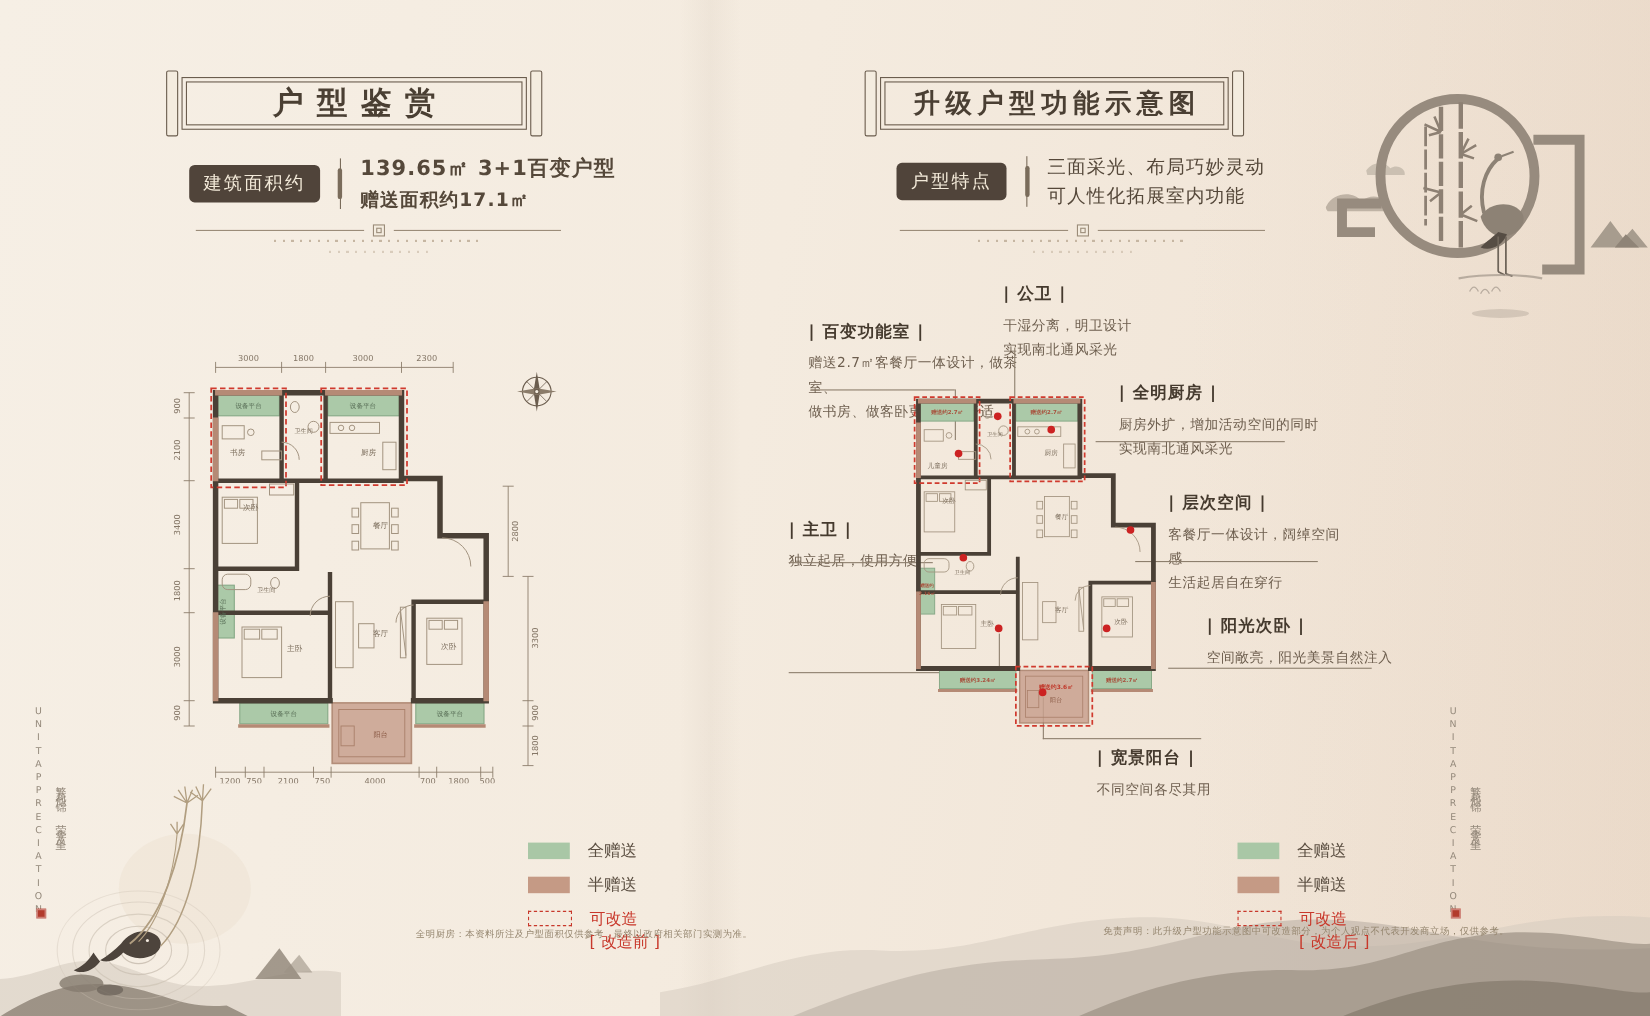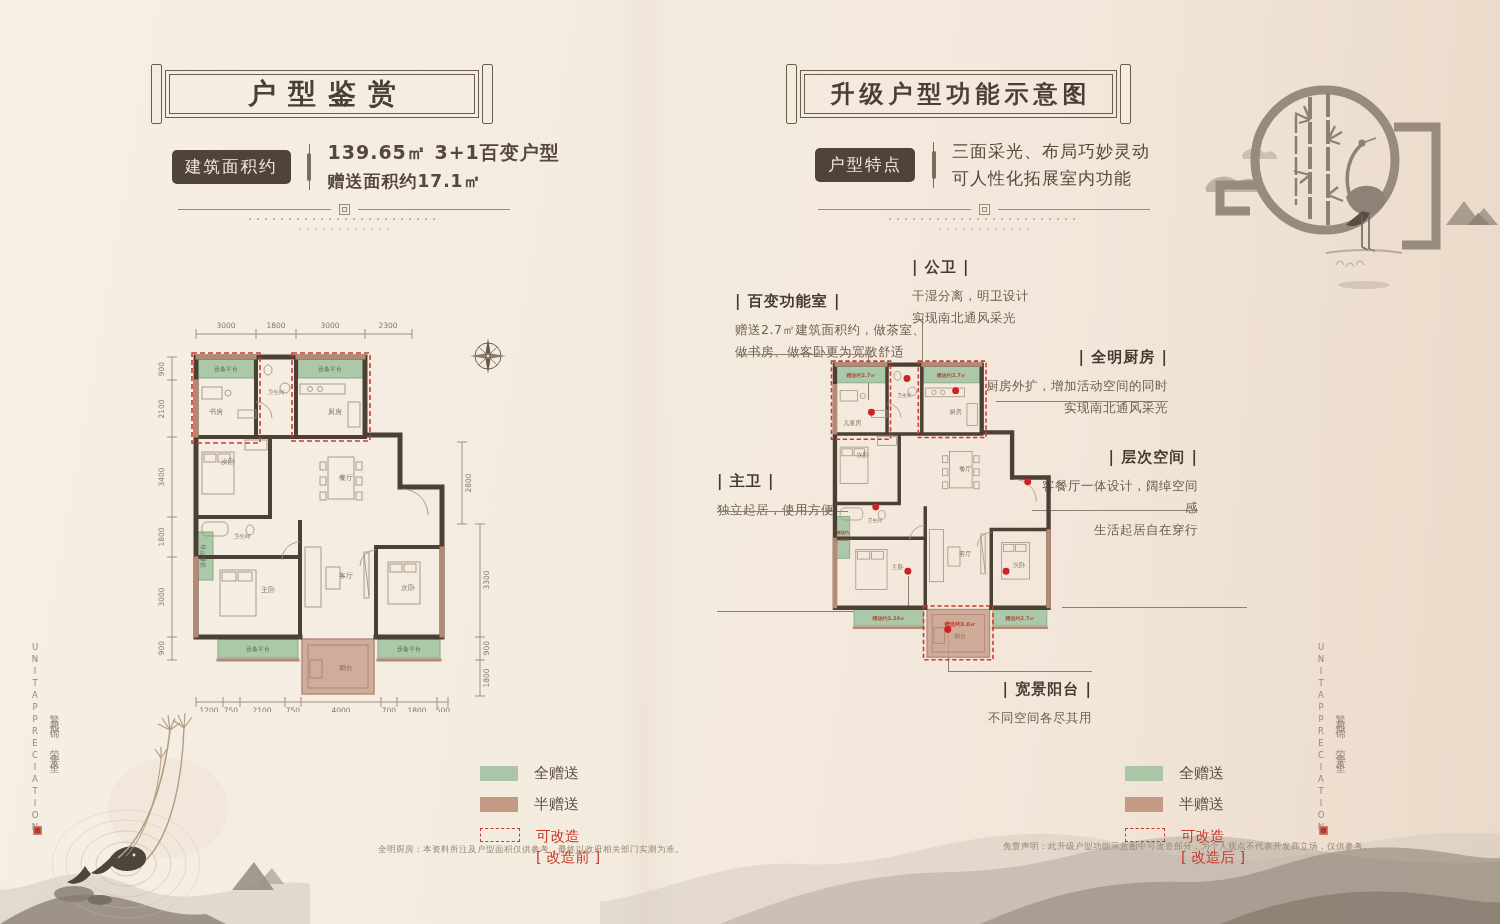--- a/index.html
+++ b/index.html
@@ -29,21 +29,21 @@
   
   .divider{position:absolute;display:flex;align-items:center;gap:8px;}
   .divider .ln{flex:1;height:1px;background:#9b8c79;}
   .divider .sq{width:9px;height:9px;border:1px solid #9b8c79;background:#f4ecdf;position:relative;}
   .divider .sq::after{content:"";position:absolute;inset:2px;border:1px solid #9b8c79;}
   .dots{position:absolute;height:2px;background-image:repeating-linear-gradient(90deg,#c6b6a2 0 2px,transparent 2px 8px);}
 
   
   .ann{position:absolute;color:#6d5e4e;font-size:12.5px;line-height:1.75;letter-spacing:.5px;}
   .ann .t{font-size:15px;font-weight:bold;color:#453a2e;margin-bottom:5px;letter-spacing:1px;}
-  .ann.r{text-align:right;}
+  .ann.r{padding-left:32px;}
   .lh,.lv{position:absolute;background:#8d7f6d;}
   .lh{height:1px;}.lv{width:1px;}
 
   
   .legend{position:absolute;width:170px;}
   .lrow{display:flex;align-items:flex-start;margin-bottom:16px;}
   .sw{width:38px;height:15px;margin-right:16px;flex:none;}
   .sw.full{background:#a9c7a6;}
   .sw.half{background:#c59a85;}
   .sw.dash{background:transparent;border:1.5px dashed #c8382b;height:12px;}
@@ -386,41 +386,45 @@
   <div class="divider" style="left:818px;top:204px;width:332px">
     <span class="ln"></span>
       <span class="sq"></span>
       <span class="ln"></span>
   </div>
   <div class="dots" style="left:889px;top:218px;width:190px"></div>
   <div class="dots" style="left:939px;top:228px;width:90px;opacity:.6"></div>
 
   <div class="ann" style="left:735px;top:288px;width:215px">
     <div class="t">| 百变功能室 |</div>
-    <div>赠送2.7㎡建筑面积约，做茶室、</div>
+    <div>赠送2.7㎡客餐厅一体设计，做茶室、</div>
     <div>做书房、做客卧更为宽敞舒适</div>
   </div>
   <div class="ann" style="left:912px;top:254px;width:160px">
     <div class="t">| 公卫 |</div>
     <div>干湿分离，明卫设计</div>
     <div>实现南北通风采光</div>
   </div>
   <div class="ann r" style="left:985px;top:344px;width:183px">
     <div class="t">| 全明厨房 |</div>
     <div>厨房外扩，增加活动空间的同时</div>
     <div>实现南北通风采光</div>
   </div>
   <div class="ann" style="left:717px;top:468px;width:160px">
     <div class="t">| 主卫 |</div>
     <div>独立起居，使用方便</div>
   </div>
   <div class="ann r" style="left:1030px;top:444px;width:168px">
     <div class="t">| 层次空间 |</div>
     <div>客餐厅一体设计，阔绰空间感</div>
     <div>生活起居自在穿行</div>
+  </div>
+  <div class="ann r" style="left:1065px;top:556px;width:182px">
+    <div class="t">| 阳光次卧 |</div>
+    <div>空间敞亮，阳光美景自然注入</div>
   </div>
   <div class="ann r" style="left:965px;top:676px;width:127px">
     <div class="t">| 宽景阳台 |</div>
     <div>不同空间各尽其用</div>
   </div>
 
   <div class="lv" style="left:922px;top:316px;height:46px"></div>
   <div class="lh" style="left:737px;top:354px;width:131px"></div>
   <div class="lv" style="left:868px;top:354px;height:46px"></div>
   <div class="lh" style="left:996px;top:401px;width:172px"></div>

